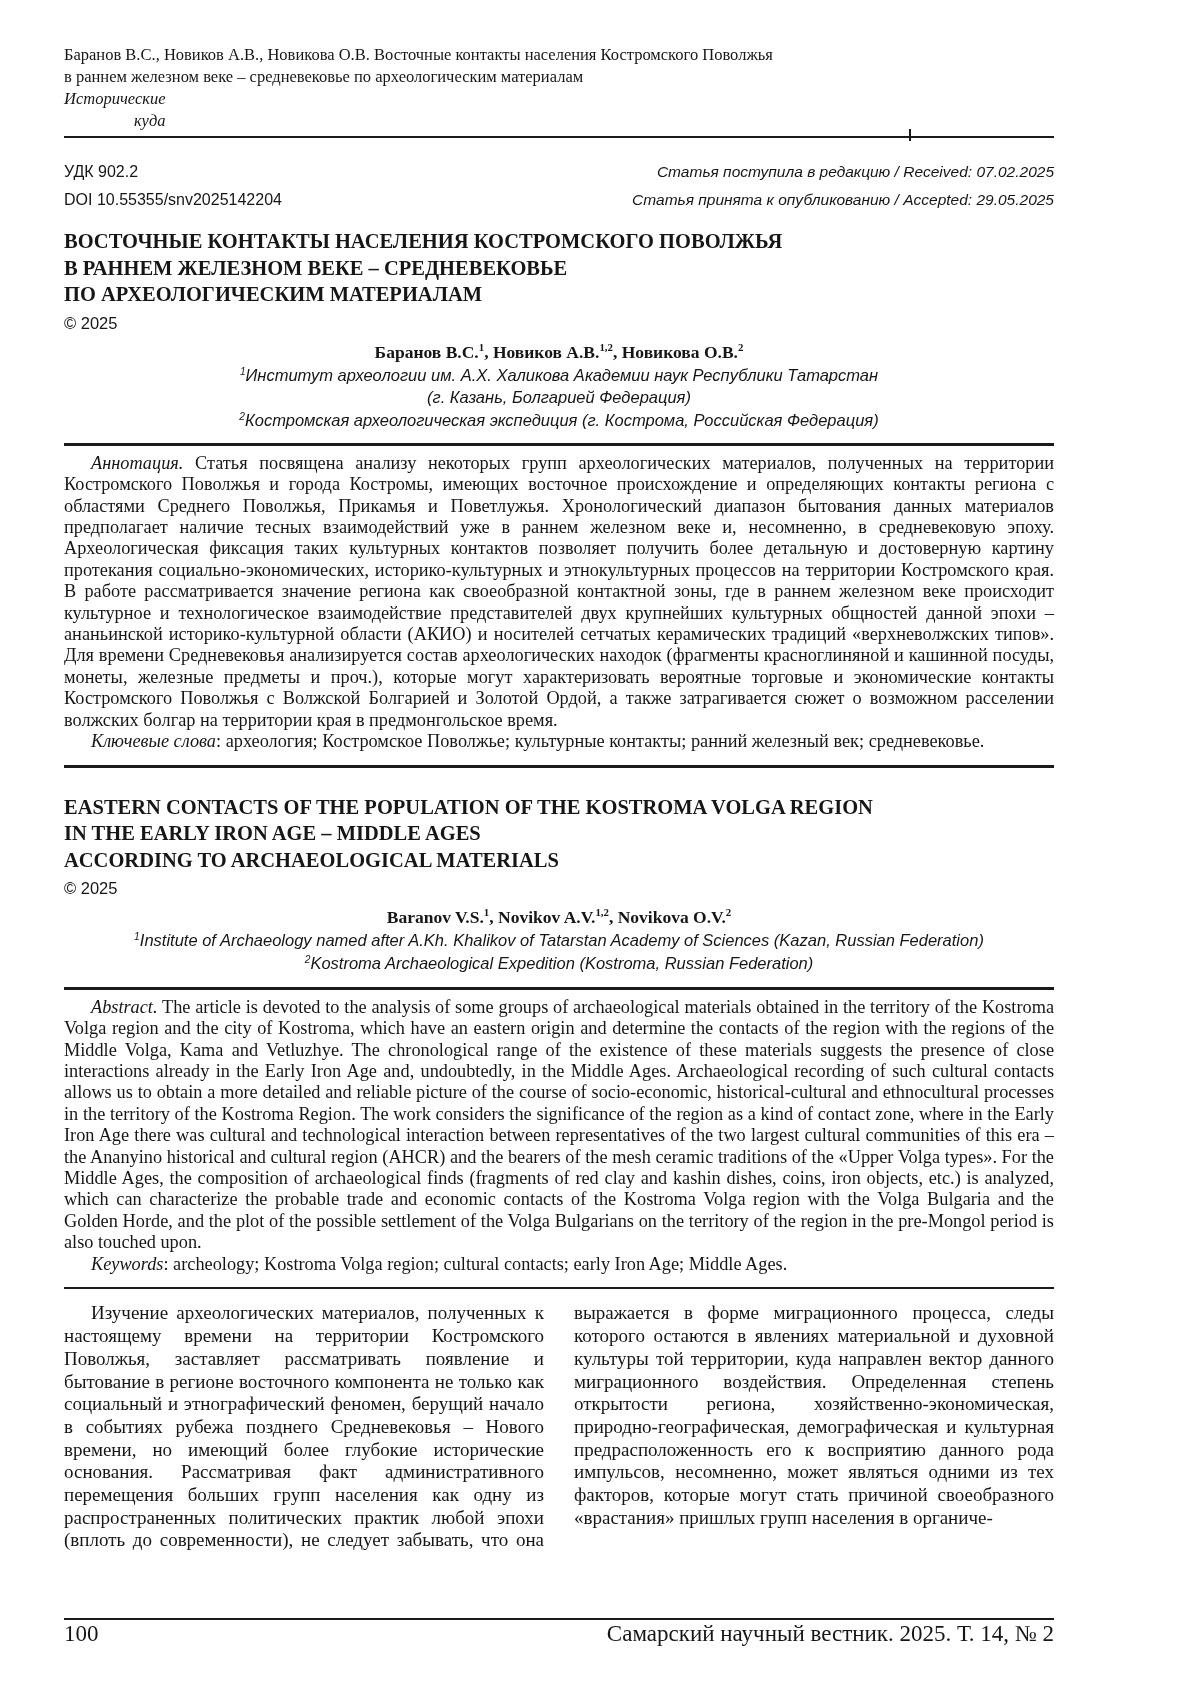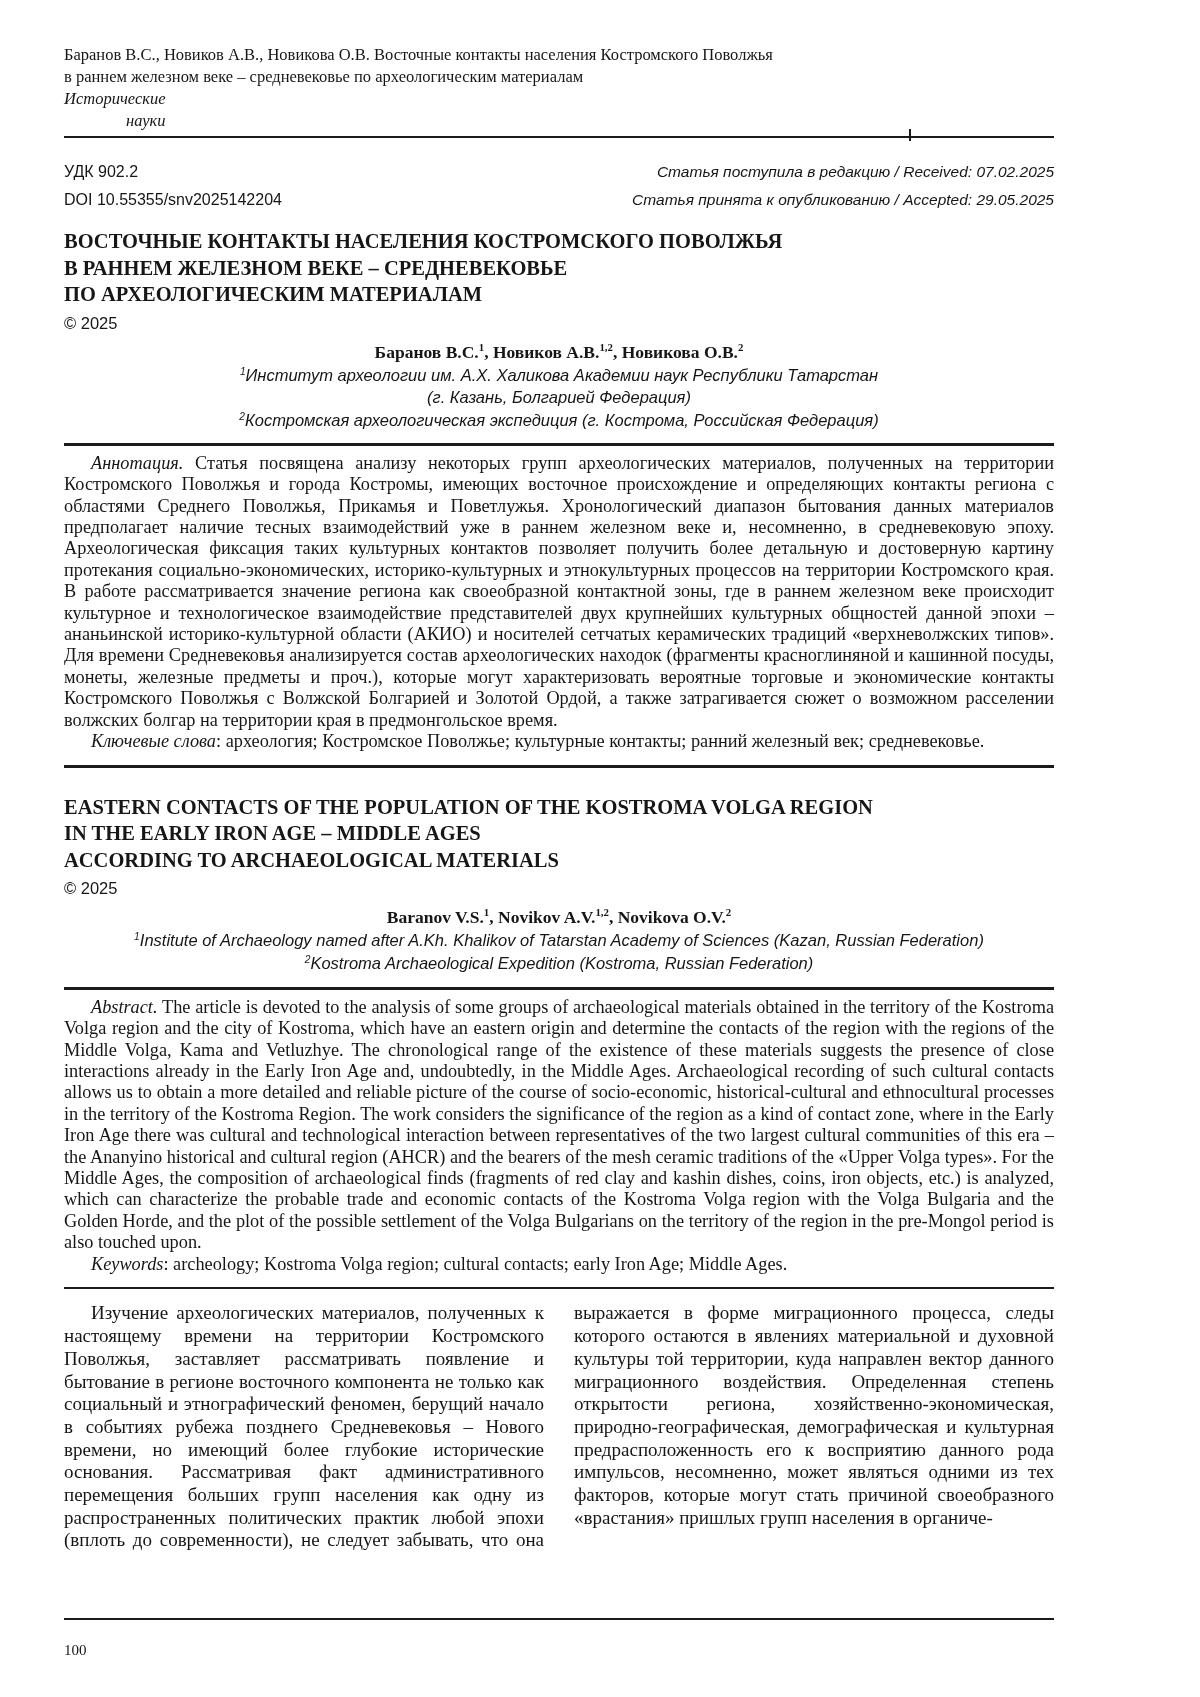--- a/index.html
+++ b/index.html
@@ -47,35 +47,35 @@
   .art-title.en { margin-top:26px; }
   .rule.sep-en-top { margin-top:13px; }
   .rule.sep-en-bot { margin-top:12px; }
 
   
   .twocol { margin-top:13px; column-count:2; column-gap:30px; font-size:19px; line-height:22.7px; text-align:justify; }
   .twocol p { text-indent:27px; }
 
   
   .footer { position:absolute; left:64px; top:1618px; width:990px; background:#fff; }
-  .footer-row { display:flex; justify-content:space-between; font-size:15px; line-height:24px; margin-top:18px;gap:15px; }
+  .footer-row { display:flex; justify-content:space-between; font-size:23px; line-height:24px; margin-top:2px;gap:15px; }
 </style>
 </head>
 <body>
 
 <div class="content">
 
   <div class="runhead">
     <div class="running">
       <div>Баранов В.С., Новиков А.В., Новикова О.В. Восточные контакты населения Костромского Поволжья</div>
       <div>в раннем железном веке – средневековье по археологическим материалам</div>
     </div>
     <div class="section">
       <div>Исторические</div>
-      <div>науки</div>
+      <div>куда</div>
     </div>
   </div>
   <div class="rule head"></div>
 
   <div class="meta">
     <div class="meta-row">
       <div>УДК 902.2</div>
       <div class="meta-right">Статья поступила в редакцию / Received: 07.02.2025</div>
     </div>
     <div class="meta-row">
@@ -118,14 +118,15 @@
   <div class="twocol">
     <p>Изучение археологических материалов, полученных к настоящему времени на территории Костромского Поволжья, заставляет рассматривать появление и бытование в регионе восточного компонента не только как социальный и этнографический феномен, берущий начало в событиях рубежа позднего Средневековья – Нового времени, но имеющий более глубокие исторические основания. Рассматривая факт административного перемещения больших групп населения как одну из распространенных политических практик любой эпохи (вплоть до современности), не следует забывать, что она выражается в форме миграционного процесса, следы которого остаются в явлениях материальной и духовной культуры той территории, куда направлен вектор данного миграционного воздействия. Определенная степень открытости региона, хозяйственно-экономическая, природно-географическая, демографическая и культурная предрасположенность его к восприятию данного рода импульсов, несомненно, может являться одними из тех факторов, которые могут стать причиной своеобразного «врастания» пришлых групп населения в органиче-</p>
   </div>
 
 </div>
 
 <div class="footer">
   <div class="rule"></div>
   <div class="footer-row">
     <div>100</div>
+    <div>Самарский научный вестник. 2025. Т. 14, № 2</div>
   </div>
 </div>
 
 </body></html>

